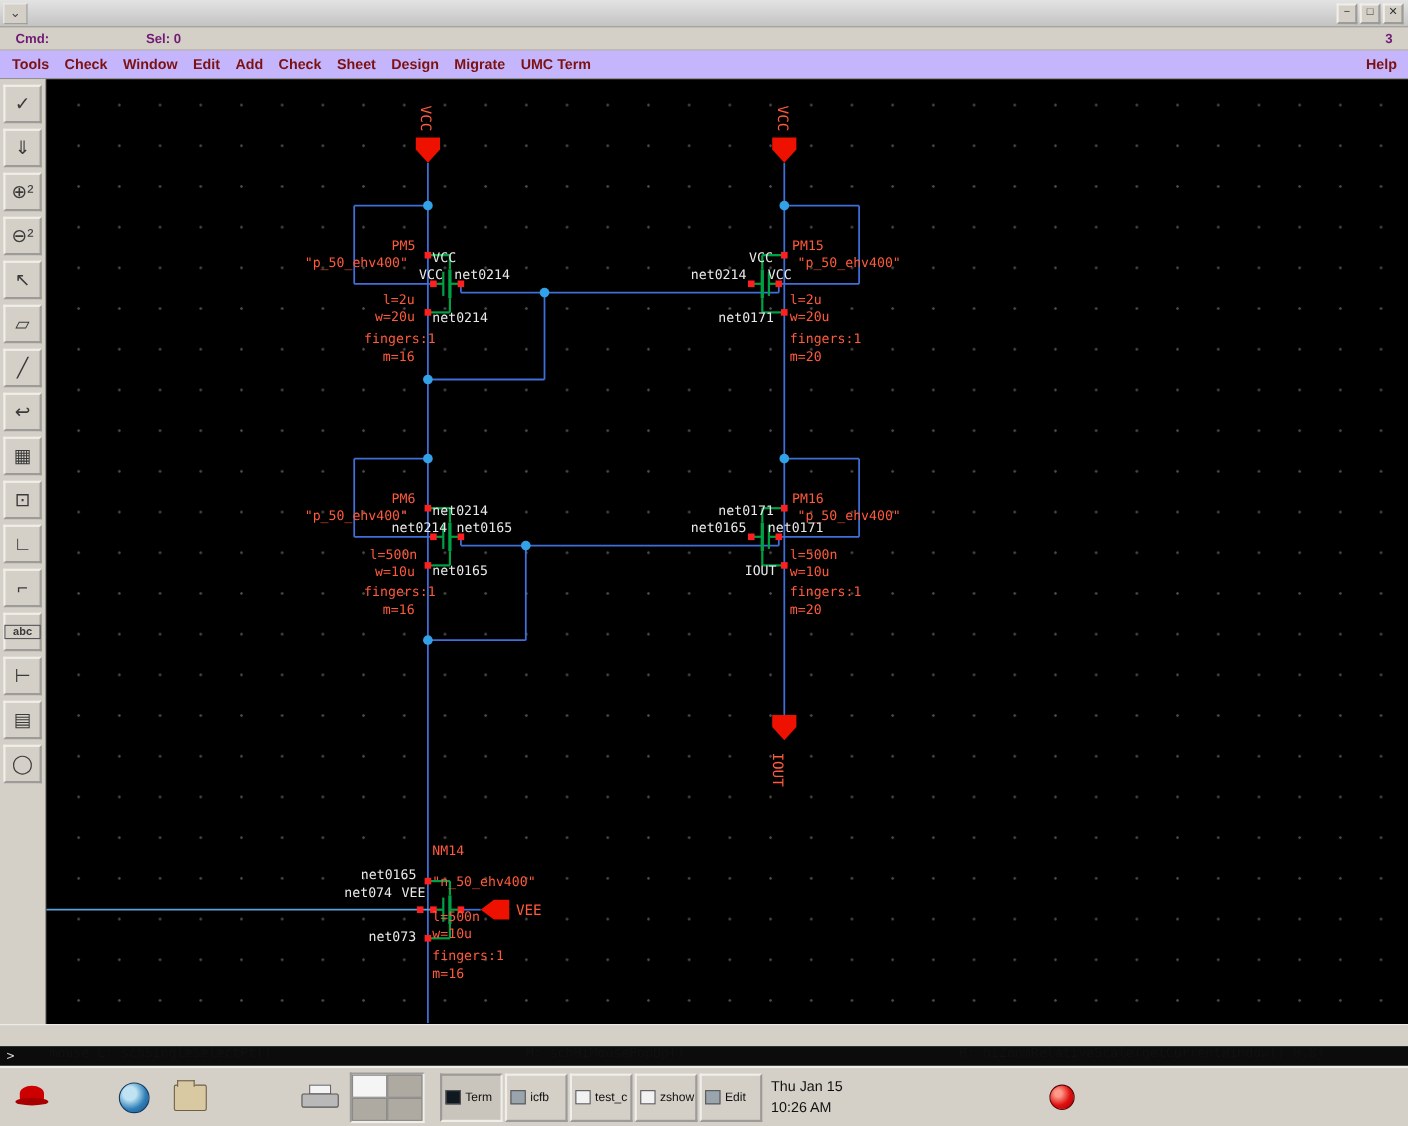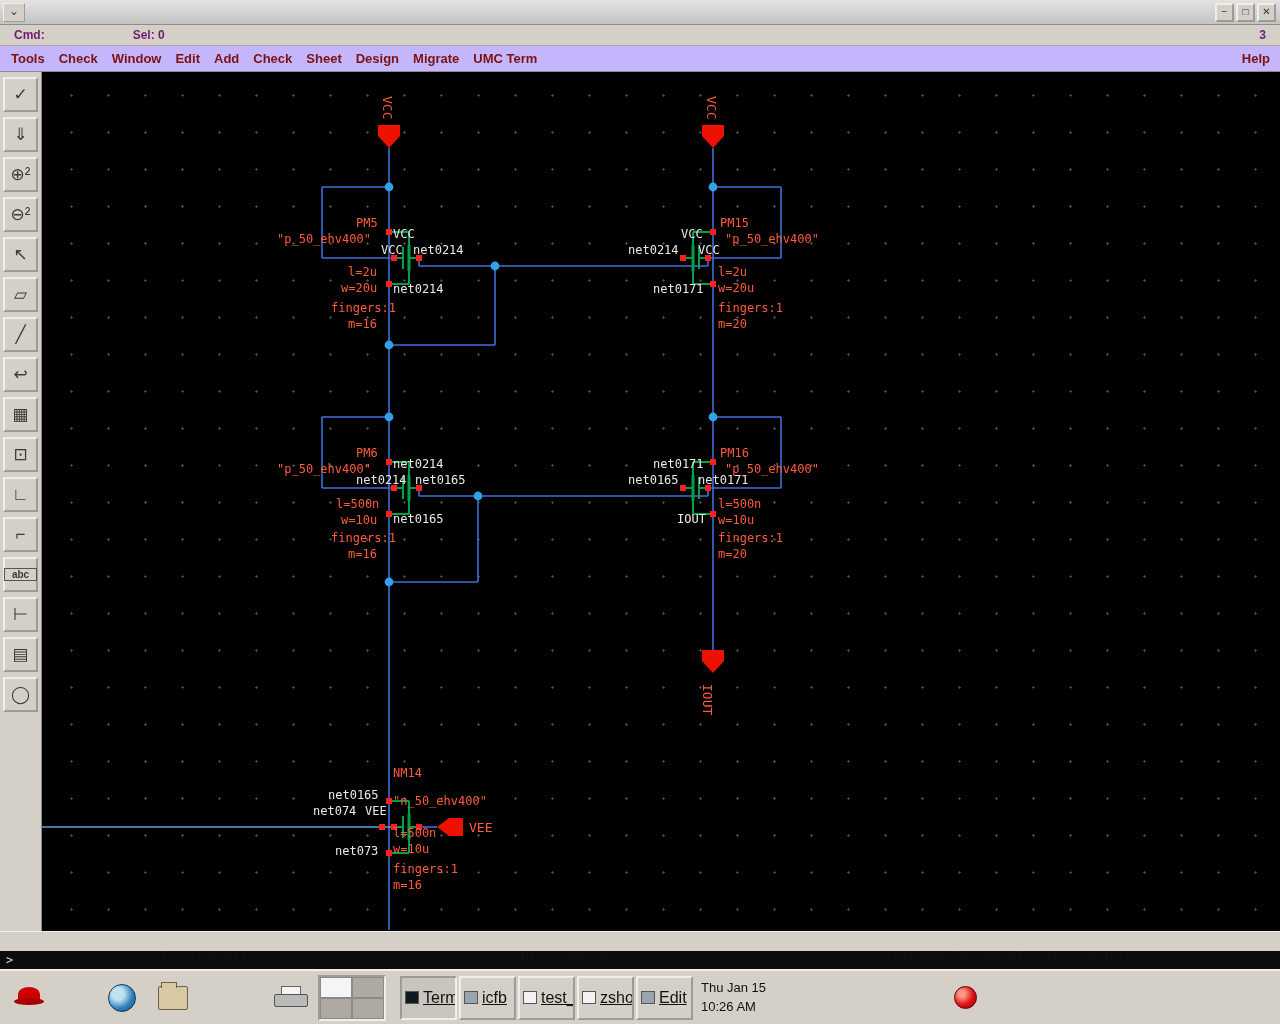--- a/index.html
+++ b/index.html
@@ -77,21 +77,21 @@
                     background:#f4f4f4; border:1px solid #666; }
   .printer .body { position:absolute; left:0; top:8px; width:34px; height:13px;
                    background:#b9b9b9; border:1px solid #555; border-radius:2px; }
   .pager { width:68px; height:46px; margin-left:10px; border:2px inset #f0eee9;
            display:grid; grid-template-columns:1fr 1fr; grid-template-rows:1fr 1fr; }
   .pager .cell { border:1px solid #8a8a8a; background:#aeaaa2; }
   .pager .cell.active { background:#f5f5f5; }
   .win-list { display:flex; gap:2px; margin-left:14px; }
   .win-btn { width:57px; height:44px; background:#d4d0c8; border:2px outset #f0eee9;
              display:flex; align-items:center; gap:4px; padding:2px 3px;
-             font-size:16px; color:#111; overflow:hidden; white-space:nowrap;text-decoration:underline; }
+             font-size:11px; color:#111; overflow:hidden; white-space:nowrap; }
   .win-btn.pressed { border-style:inset; background:#c9c5bd; }
   .wicon { flex:none; width:14px; height:13px; border:1px solid #555; }
   .wicon.terminal { background:#101820; }
   .wicon.app { background:#9aa4ad; }
   .wicon.document { background:#f2f2f2; }
   .clock { margin-left:8px; font-size:13px; color:#111; line-height:1.45; }
   .alert { width:23px; height:23px; margin-left:188px; border-radius:50%;
            background:radial-gradient(circle at 7px 7px,#ff9a8a 15%,#e01010 55%,#900);
            border:1px solid #5e0000; }
 </style>

